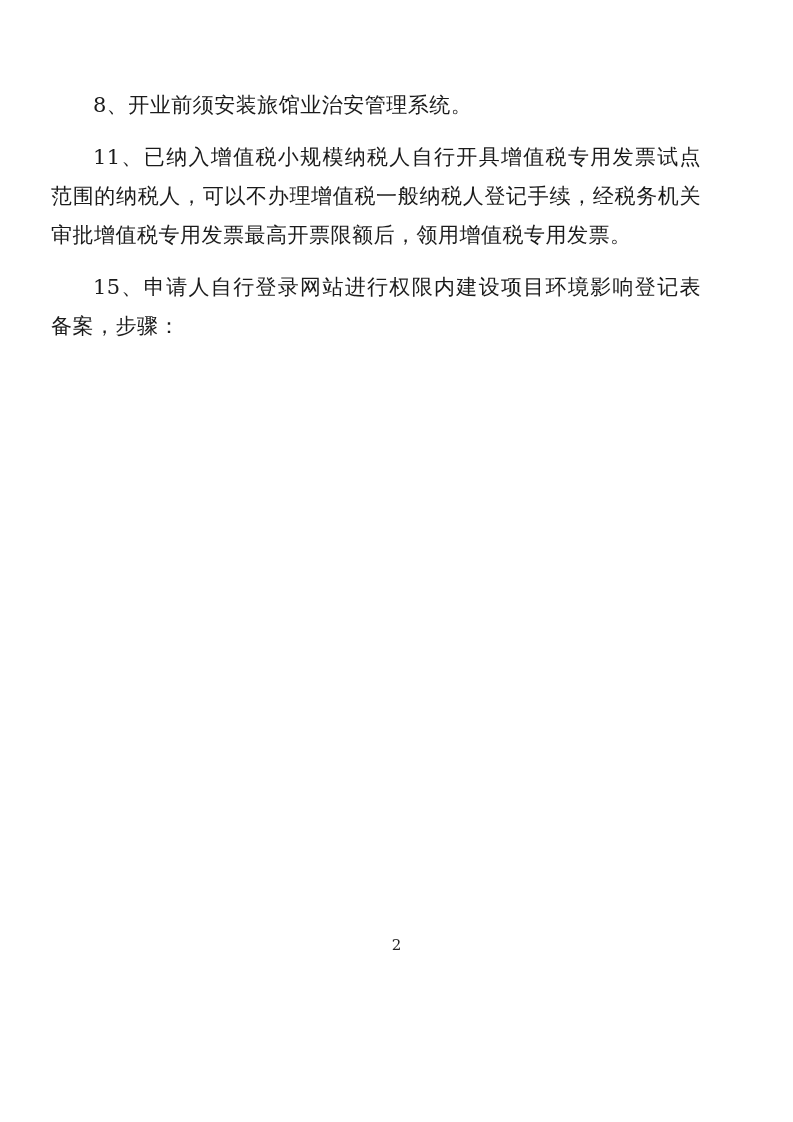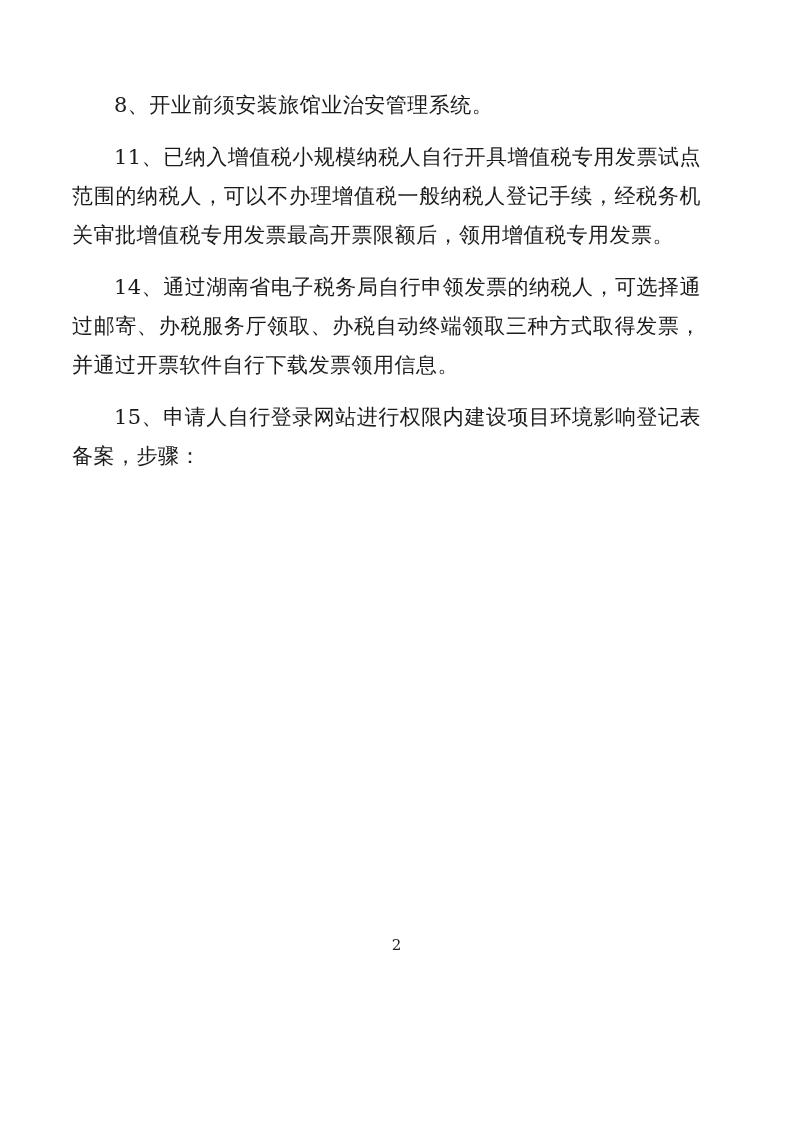--- a/index.html
+++ b/index.html
@@ -6,21 +6,21 @@
     margin: 0;
     padding: 0;
     background: #ffffff;
   }
   .page {
     position: relative;
     width: 793px;
     height: 1030px;
     background: #ffffff;
     box-sizing: border-box;
-    padding: 86px 92px 0 72px;
+    padding: 86px 92px 0 51px;
     font-family: "DejaVu Serif", "Liberation Serif", serif;
     color: #1b1b1b;
     overflow: hidden;
   }
   .content p {
     margin: 0 0 13px 0;
     font-size: 21px;
     line-height: 39px;
     text-indent: 2em;
     text-align: justify;
@@ -39,17 +39,16 @@
     color: #222222;
   }
 </style>
 </head>
 <body>
 
 <div class="page">
   <div class="content">
     <p>8、开业前须安装旅馆业治安管理系统。</p>
     <p>11、已纳入增值税小规模纳税人自行开具增值税专用发票试点范围的纳税人，可以不办理增值税一般纳税人登记手续，经税务机关审批增值税专用发票最高开票限额后，领用增值税专用发票。</p>
-    <p>14、通过湖南省电子税务局自行申领发票的纳税人，可选择通过邮寄、办税服务厅领取、办税自动终端领取三种方式取得发票，并通过开票软件自行下载发票领用信息。</p>
     <p>15、申请人自行登录网站进行权限内建设项目环境影响登记表备案，步骤：</p>
   </div>
   <div class="page-number">2</div>
 </div>
 
 </body></html>

